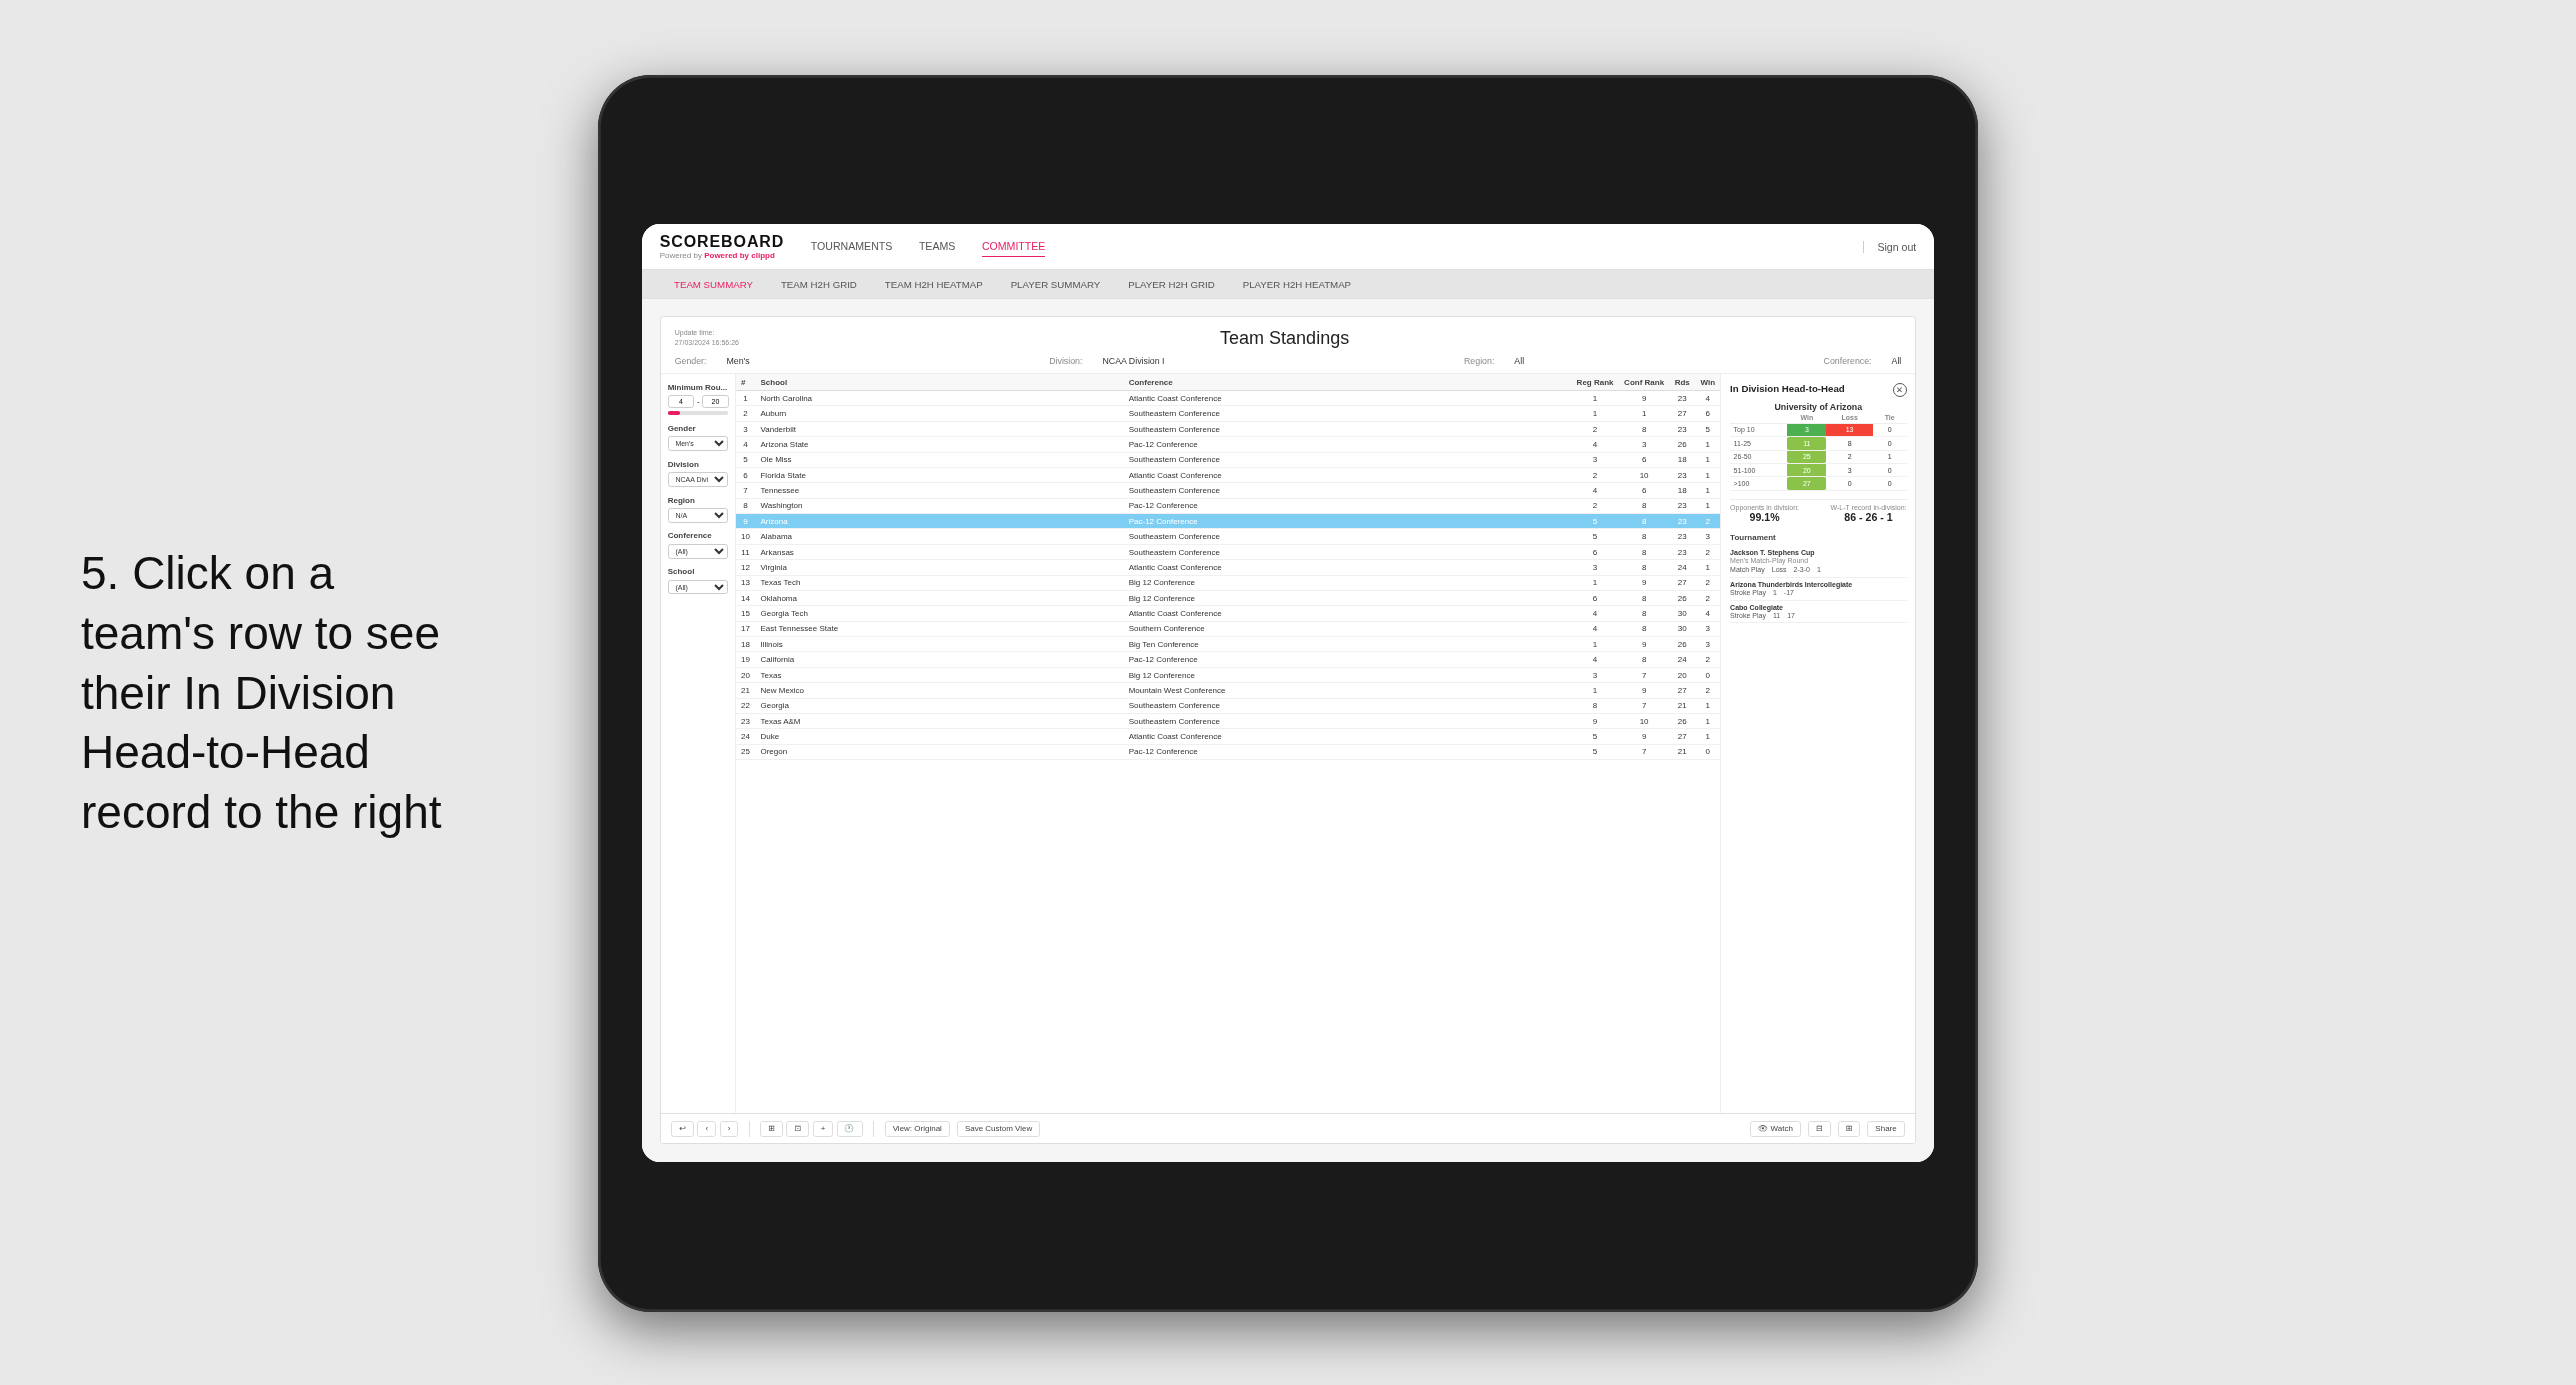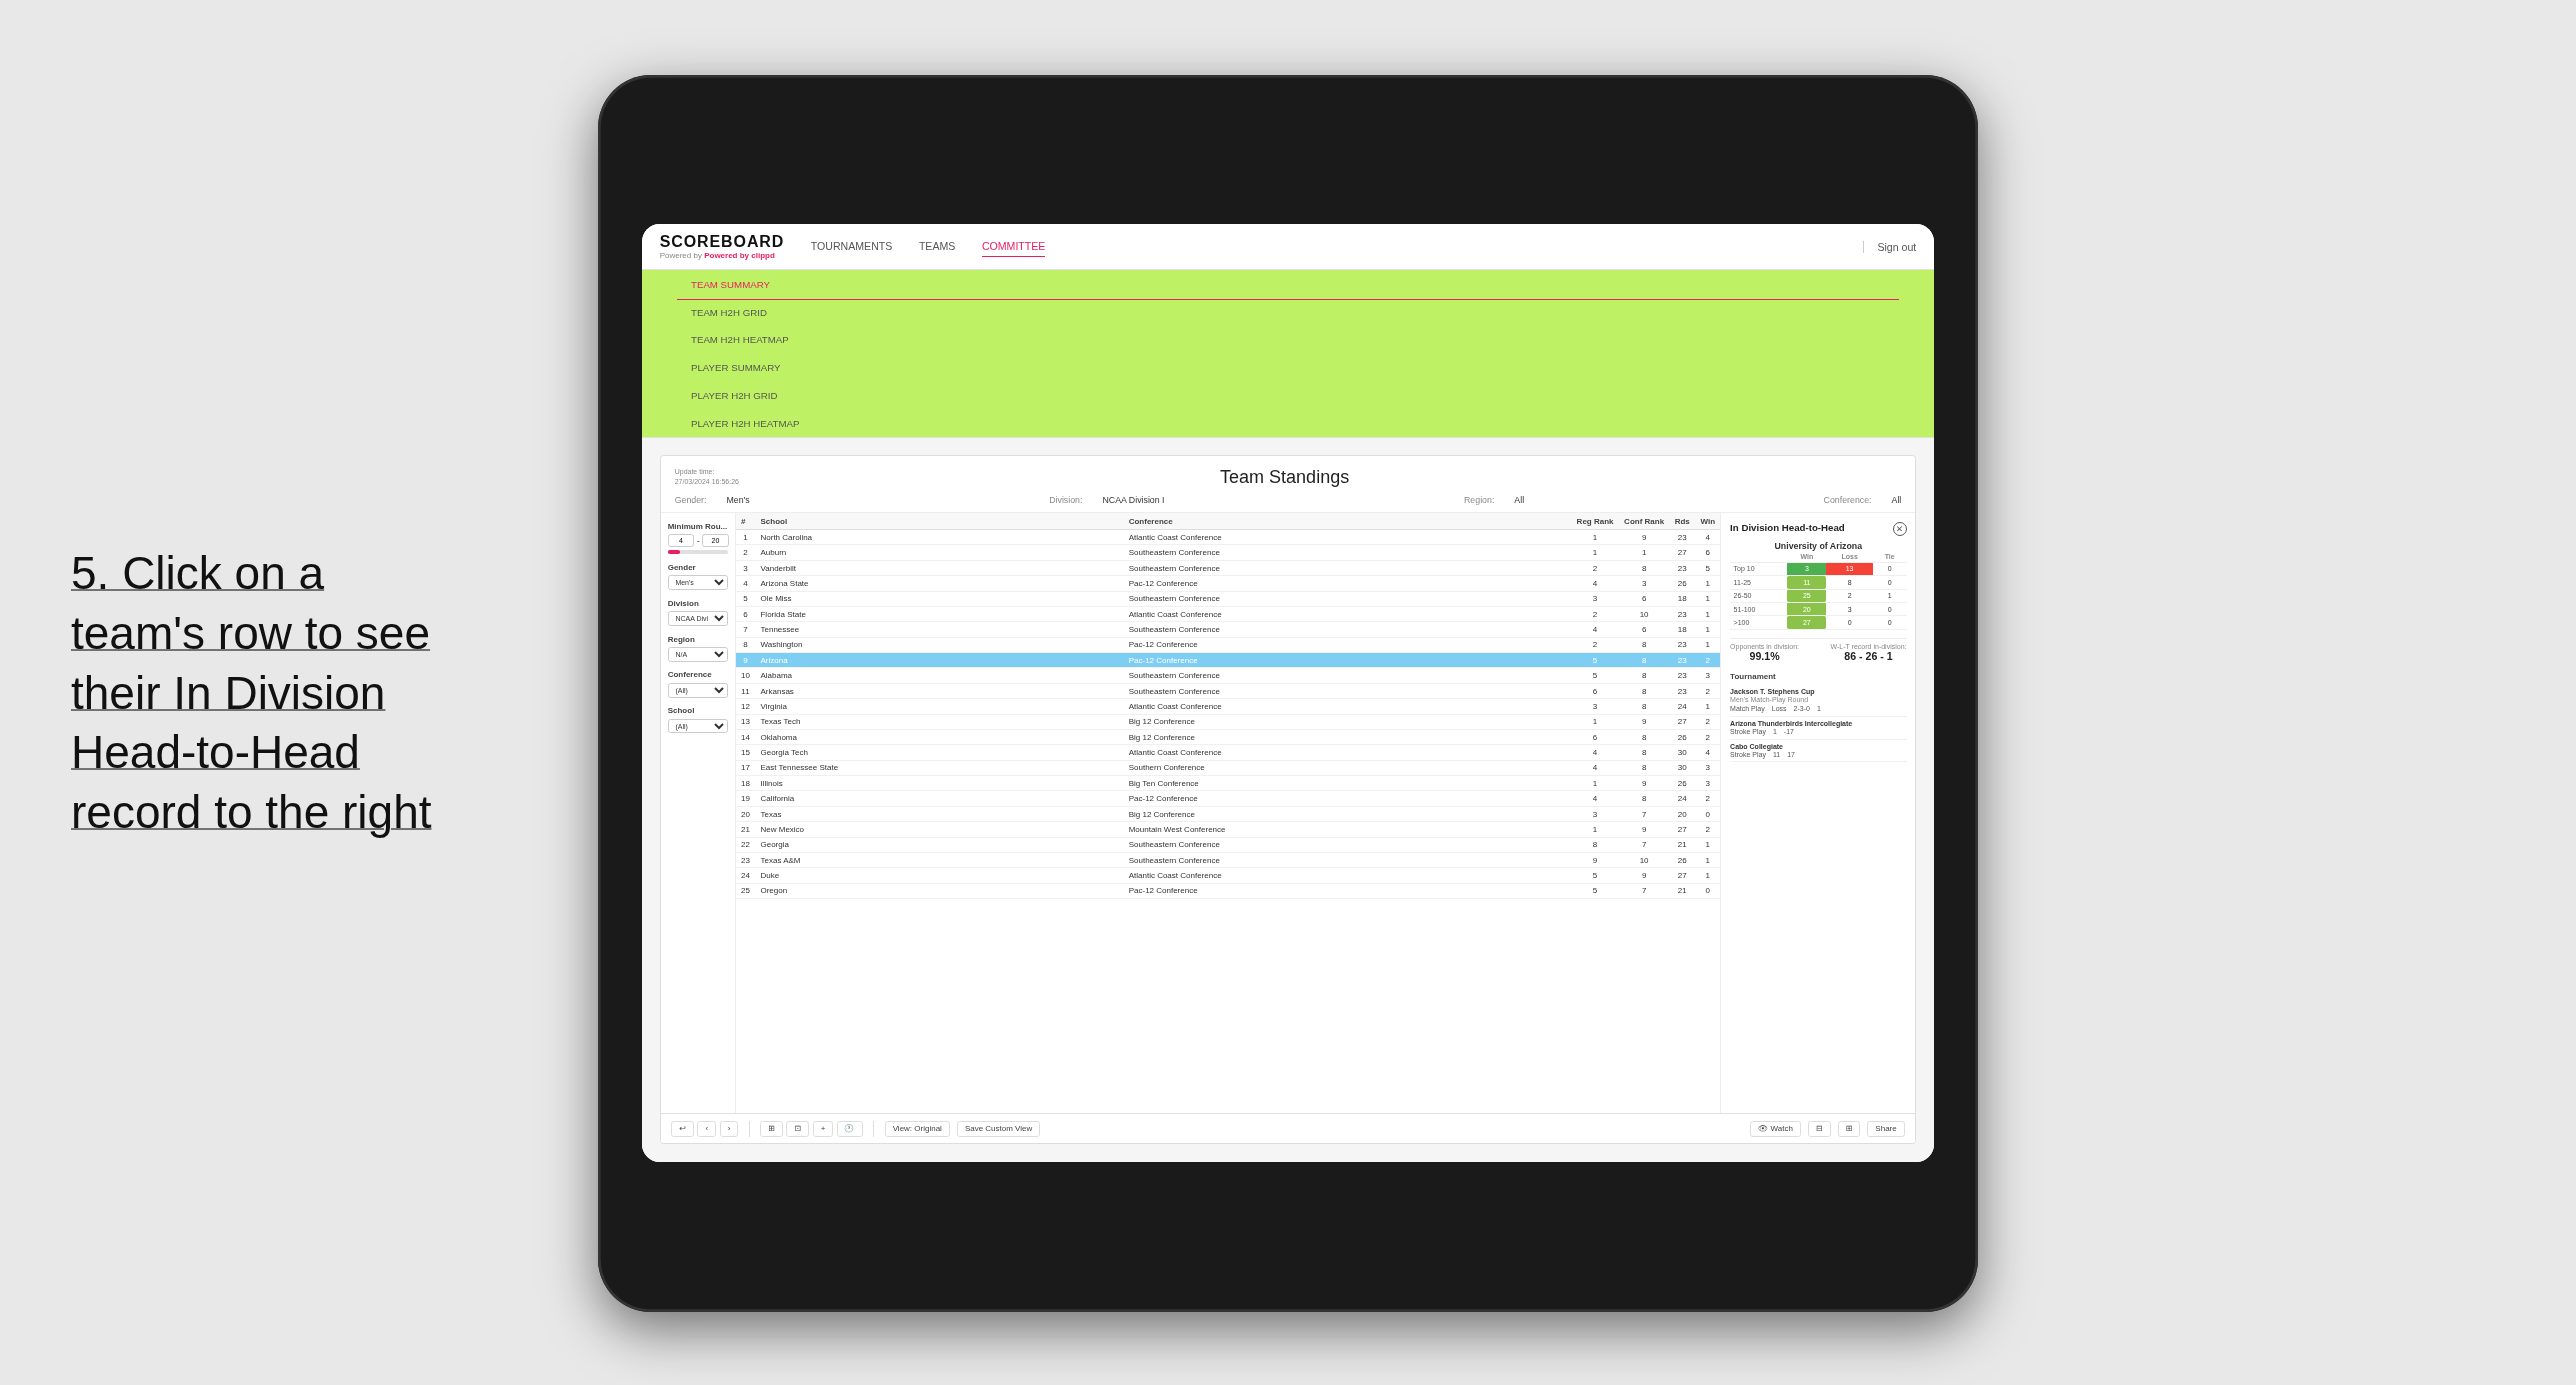--- a/index.html
+++ b/index.html
@@ -95,24 +95,23 @@
       color: #555;
       cursor: pointer;
       border-left: 0.9px solid #ccc;
       padding-left: 13.3px;
     }
 
     
     .sub-nav {
       display: flex;
       gap: 0;
-      padding: 0 35px;
-      background: #bef264;
+      padding: 0 18px;
+      background: #e5e5e5;
       border-bottom: 1.8px solid #e0e0e0;
-      flex-direction: column;
     }
 
     .sub-nav-item {
       font-size: 9.7px;
       font-weight: 500;
       color: #555;
       padding: 8.8px 14px;
       cursor: pointer;
       border-bottom: 1.8px solid transparent;
       margin-bottom: -1.8px;
@@ -462,25 +461,24 @@
       height: 16px;
       background: #ddd;
       margin: 0 3.5px;
     }
 
     .toolbar-spacer { flex: 1; }
 
     
     .annotation {
       position: absolute;
-      left: 71px;
+      left: 81px;
       top: 50%;
       transform: translateY(-50%);
       width: 372px;
-      text-decoration: underline;
     }
 
     .annotation-text {
       font-size: 46px;
       font-weight: 400;
       color: #111;
       line-height: 1.3;
     }
 
     .update-time {

